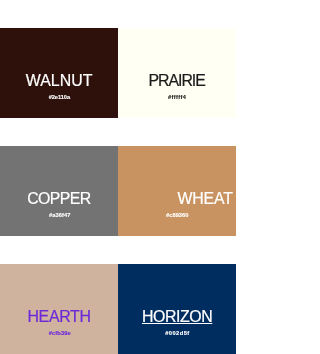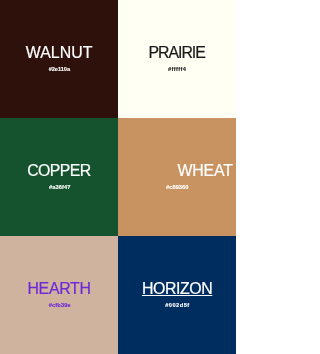--- a/index.html
+++ b/index.html
@@ -14,20 +14,21 @@
     position: relative;
     width: 236px;
     height: 354px;
     display: grid;
     grid-template-columns: 118px 118px;
     grid-template-rows: 118px 118px 118px;
   }
   .swatch {
     position: relative;
     overflow: hidden;
+    margin-top: 28px;
   }
   .swatch-label-block {
     position: absolute;
     left: 0;
     top: 0;
     width: 118px;
     height: 118px;
   }
   .swatch-name {
     filter: blur(0px);
@@ -80,21 +81,21 @@
       <div class="swatch-name">WALNUT</div>
       <div class="swatch-hex">#2e110a</div>
     </div>
   </div>
   <div class="swatch sw1" style="background-color: rgb(255, 255, 244); color: rgb(26, 26, 26);">
     <div class="swatch-label-block">
       <div class="swatch-name">PRAIRIE</div>
       <div class="swatch-hex">#fffff4</div>
     </div>
   </div>
-  <div class="swatch sw2" style="background-color: #14532d; color: rgb(255, 255, 255);">
+  <div class="swatch sw2" style="background-color: #737373; color: rgb(255, 255, 255);">
     <div class="swatch-label-block">
       <div class="swatch-name">COPPER</div>
       <div class="swatch-hex">#a36f47</div>
     </div>
   </div>
   <div class="swatch sw3" style="background-color: rgb(200, 147, 96); color: rgb(255, 255, 255);">
     <div class="swatch-label-block">
       <div class="swatch-name">WHEAT</div>
       <div class="swatch-hex">#c89360</div>
     </div>

